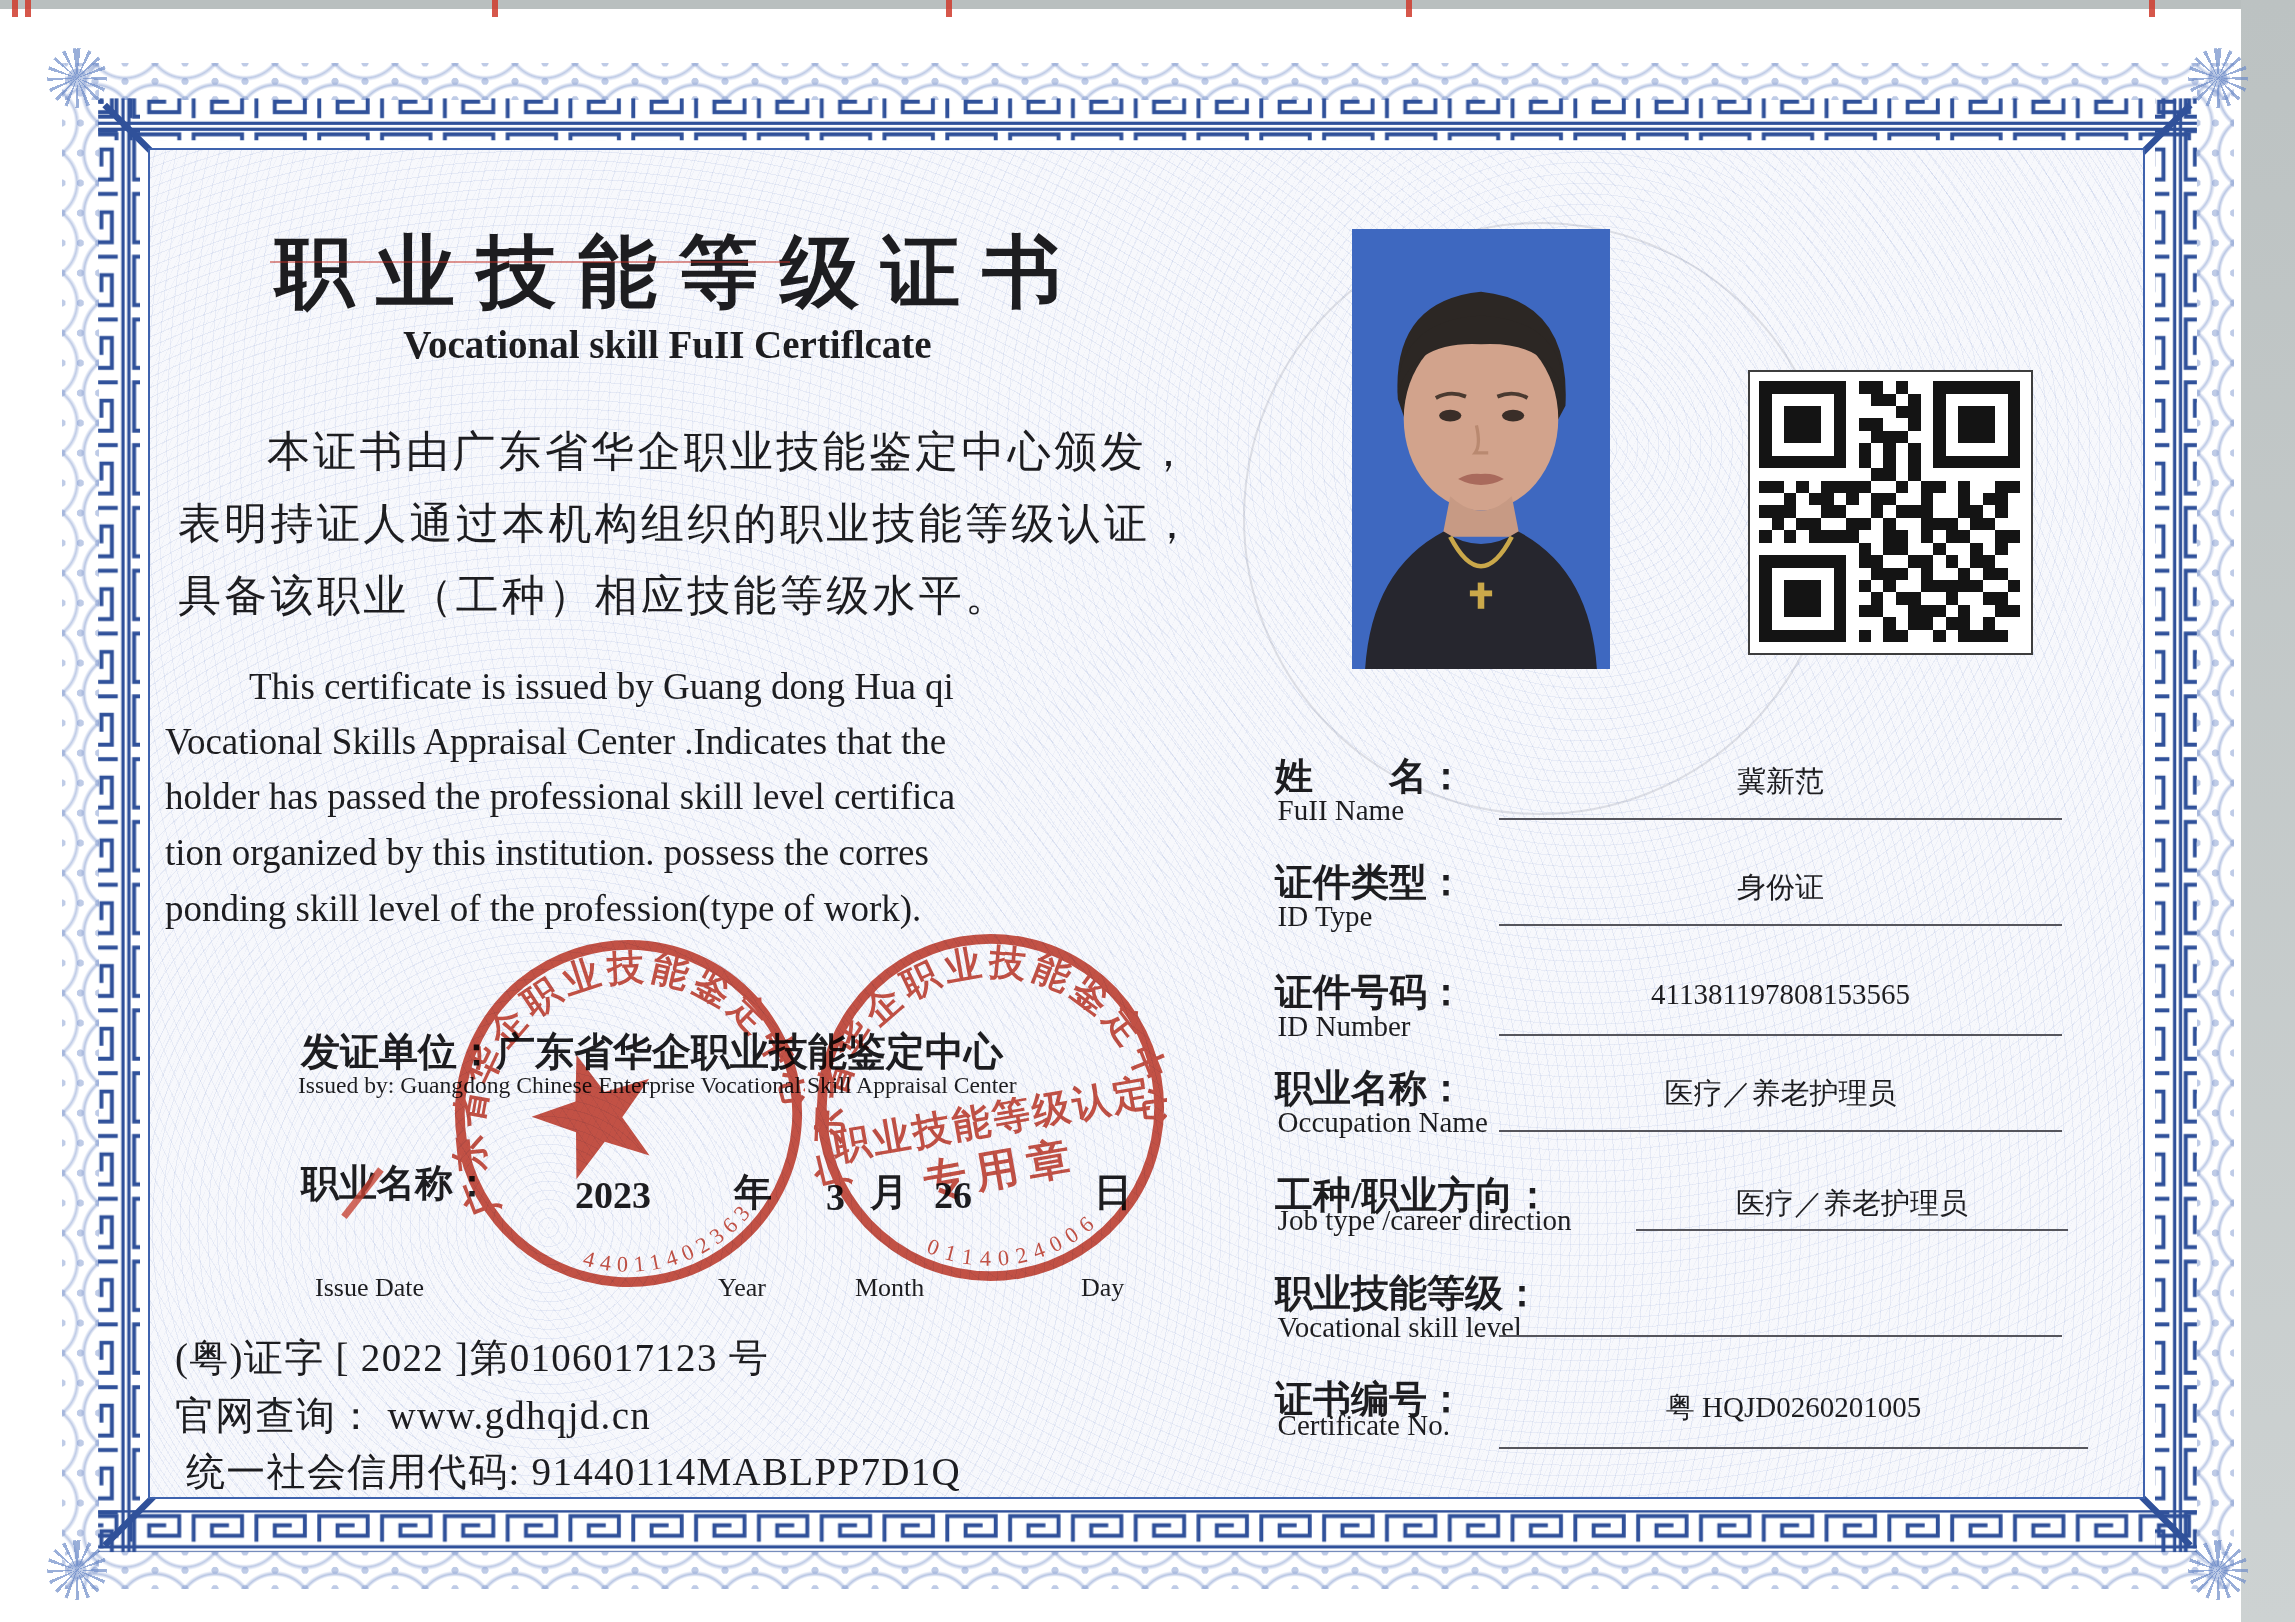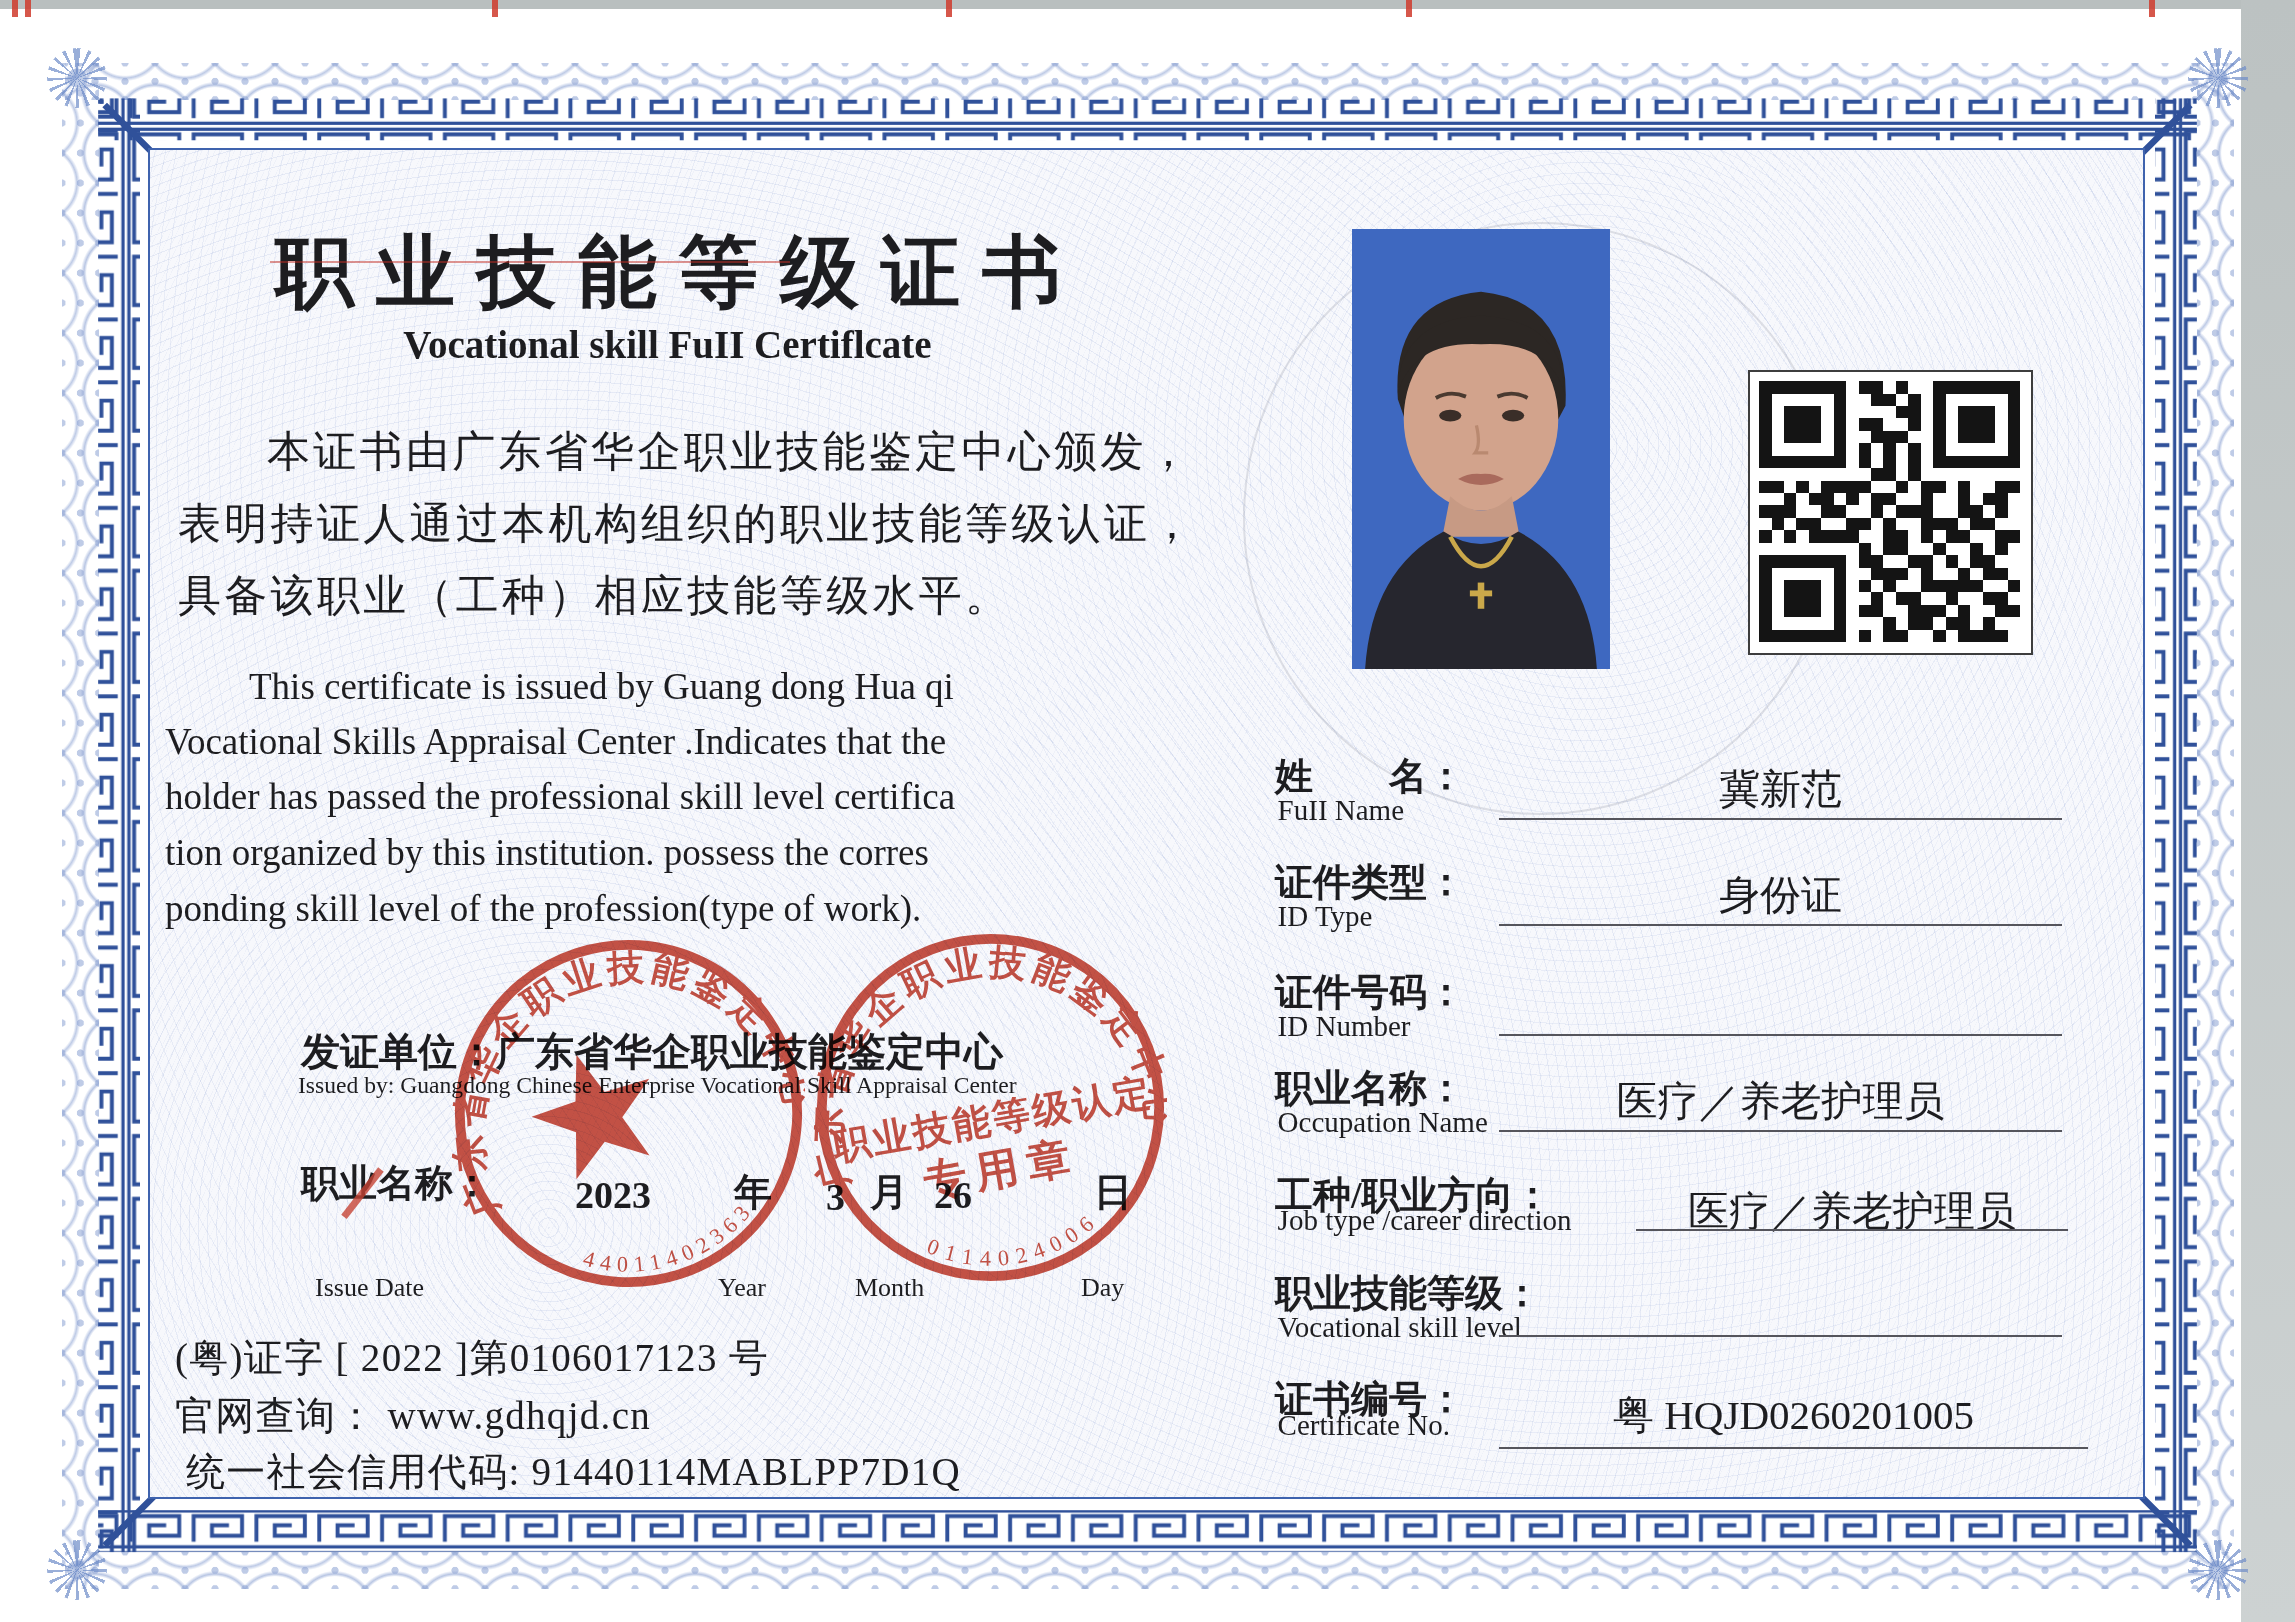--- a/index.html
+++ b/index.html
@@ -47,21 +47,21 @@
   .red-slash{left:359px;top:1163px;width:6.5px;height:60px;background:#c64434;opacity:.8;transform:rotate(38deg);}
   
   .photo{left:1352px;top:229px;width:258px;height:440px;}
   .qr-panel{left:1748px;top:370px;width:285px;height:285px;background:#fff;border:2px solid #3d3d3d;box-sizing:border-box;}
   .qr-grid{position:absolute;left:9.2px;top:9.2px;width:261px;height:261px;display:grid;
            grid-template-columns:repeat(21,1fr);grid-template-rows:repeat(21,1fr);}
   .qm{background:transparent;} .qm.b{background:#141414;}
   .frow{position:absolute;left:1275px;width:831px;height:105px;}
   .fzh{position:absolute;left:0;top:0;font-size:38px;font-weight:600;white-space:nowrap;}
   .fen{position:absolute;left:2.6px;top:43px;font-size:29px;white-space:nowrap;}
-  .fval{position:absolute;left:224px;top:10.5px;width:563px;text-align:center;font-size:41px;font-weight:500;white-space:nowrap;}
+  .fval{position:absolute;left:224px;top:10.5px;width:563px;text-align:center;font-size:29px;font-weight:500;white-space:nowrap;}
   .fline{position:absolute;left:224px;top:67px;width:563px;border-bottom:2.6px solid #55555c;}
   .frow.r5 .fen{top:34px;} .frow.r5 .fval{left:361px;width:432px;top:14.4px;} .frow.r5 .fline{left:361px;width:432px;top:59px;}
   .frow.r7 .fline{width:589px;top:73px;} .frow.r7 .fval{width:589px;top:14.4px;} .frow.r7 .fen{top:35px;}
   .stamp{position:absolute;mix-blend-mode:multiply;opacity:.88;}
   .wm-ring{position:absolute;left:1243px;top:222px;width:589px;height:589px;border-radius:50%;
            border:2px solid rgba(140,145,160,.25);}
 </style>
 </head>
 <body>
 
@@ -649,20 +649,21 @@
   </div>
   <div class="frow" style="top:857px">
     <div class="fzh">证件类型：</div>
     <div class="fen">ID Type</div>
     <div class="fval">身份证</div>
     <div class="fline"></div>
   </div>
   <div class="frow" style="top:967px">
     <div class="fzh">证件号码：</div>
     <div class="fen">ID Number</div>
+    <div class="fval">411381197808153565</div>
     <div class="fline"></div>
   </div>
   <div class="frow" style="top:1063px">
     <div class="fzh">职业名称：</div>
     <div class="fen">Occupation Name</div>
     <div class="fval">医疗／养老护理员</div>
     <div class="fline"></div>
   </div>
   <div class="frow r5" style="top:1170px">
     <div class="fzh">工种/职业方向：</div>

